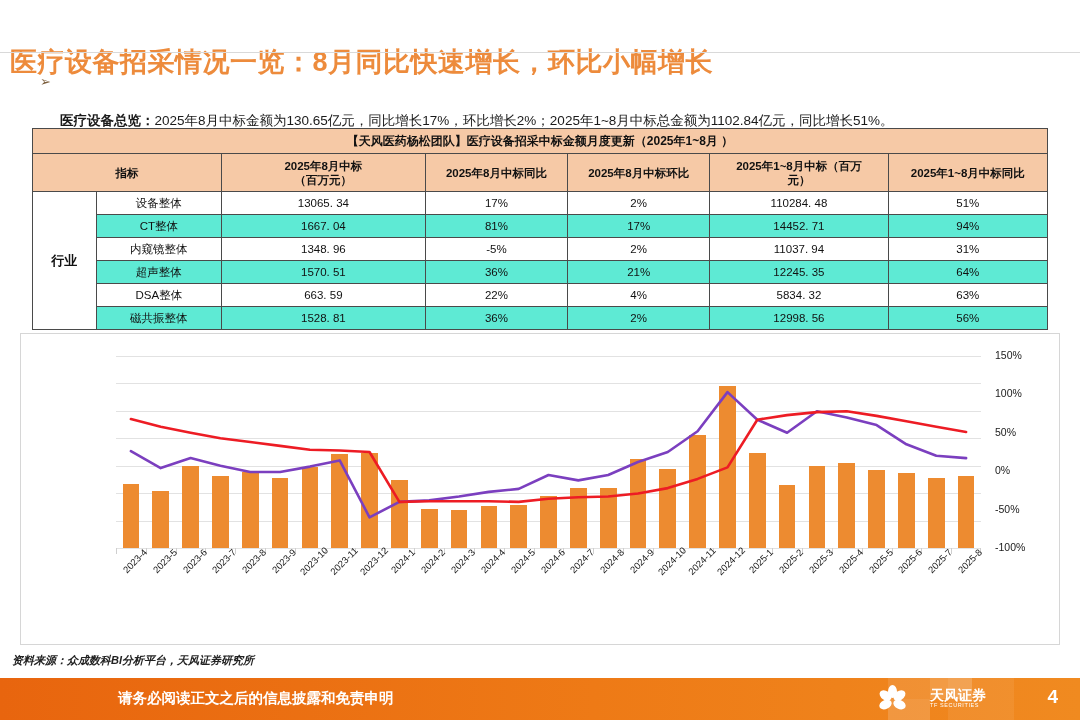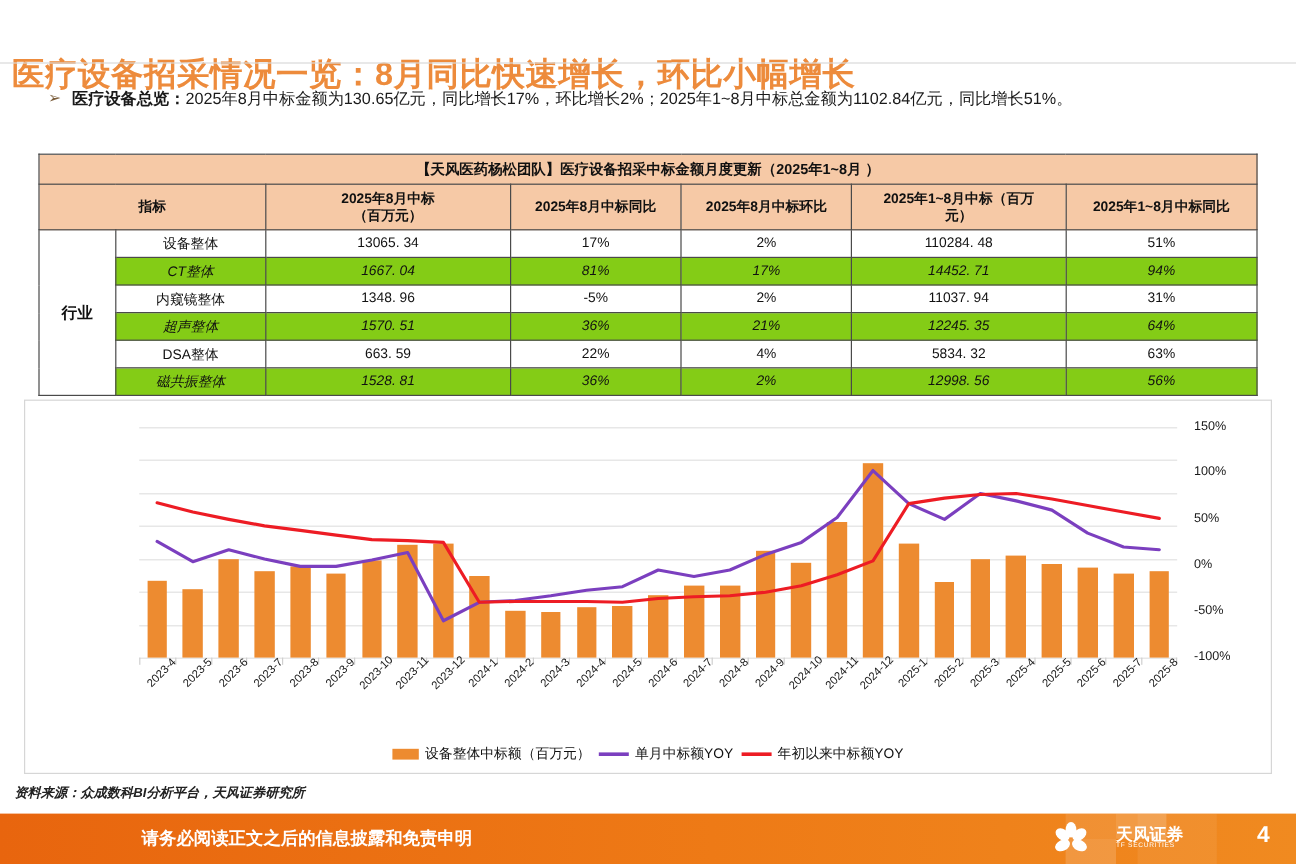--- a/index.html
+++ b/index.html
@@ -25,41 +25,41 @@
   .bullet-row {
     position: absolute; left: 38px; top: 72px; width: 1008px;
     display: flex; align-items: flex-start;
   }
   .bullet-arrow {
     color: #7a5c3a; font-size: 13px; line-height: 19px; width: 22px;
     flex: none; padding-left: 2px;
   }
   .bullet-text {
     font-size: 13.5px; line-height: 22px; color: #1a1a1a;
-    text-align: justify; flex: 1;
+    text-align: justify; flex: 1; margin-top: 38px;
   }
   .bullet-text .lead { font-weight: 700; }
 
   
   .tbl-wrap { position: absolute; left: 32px; top: 128px; width: 1016px; }
   table.mt { width: 100%; border-collapse: collapse; table-layout: fixed; }
   table.mt td, table.mt th {
     border: 1px solid #4a4a4a;
     font-size: 11.5px; color: #111; text-align: center; vertical-align: middle;
     padding: 2px 3px; font-weight: 400;
   }
   .mt .cap {
     background: #F6C9A6; font-weight: 700; font-size: 12px; height: 25px;
   }
   .mt .hd {
     background: #F6C9A6; font-weight: 700; font-size: 11.5px; height: 38px;
     line-height: 14px;
   }
   .mt .rowcell { height: 23px; background: #ffffff; }
-  .mt tr.alt .rowcell { background: #84cc16; font-style: italic; }
+  .mt tr.alt .rowcell { background: #5eead4; }
   .mt .sidecell {
     background: #ffffff; font-weight: 700; font-size: 13px;
   }
   .c-ind  { width: 118px; }
   .c-side { width: 60px; }
   .c-num  { width: 192px; }
   .c-p1   { width: 134px; }
   .c-p2   { width: 134px; }
   .c-cum  { width: 168px; }
   .c-cy   { width: 150px; }
@@ -455,34 +455,20 @@
         </div>
         <div class="xlslot">
           <span class="xlab">2025-6</span>
         </div>
         <div class="xlslot">
           <span class="xlab">2025-7</span>
         </div>
         <div class="xlslot">
           <span class="xlab">2025-8</span>
         </div>
-      </div>
-    <div class="legend" id="legend-host">
-        <span class="lg-item">
-          <span class="sw-bar" style="background:#ED8B30"></span>
-          <span>设备整体中标额（百万元）</span>
-        </span>
-        <span class="lg-item">
-          <span class="sw-line" style="background:#7B3FBF"></span>
-          <span>单月中标额YOY</span>
-        </span>
-        <span class="lg-item">
-          <span class="sw-line" style="background:#ED1C24"></span>
-          <span>年初以来中标额YOY</span>
-        </span>
       </div>
   </div>
 
   <div class="source">资料来源：众成数科BI分析平台，天风证券研究所</div>
 
   <div class="footbar">
     <div class="sq" style="right:150px;top:0;width:42px;height:21px;"></div>
     <div class="sq" style="right:108px;top:0;width:42px;height:21px;background:rgba(255,255,255,0.18);"></div>
     <div class="sq" style="right:66px;top:0;width:66px;height:42px;background:rgba(255,255,255,0.07);"></div>
     <div class="sq" style="right:150px;top:21px;width:42px;height:21px;background:rgba(255,255,255,0.16);"></div>

